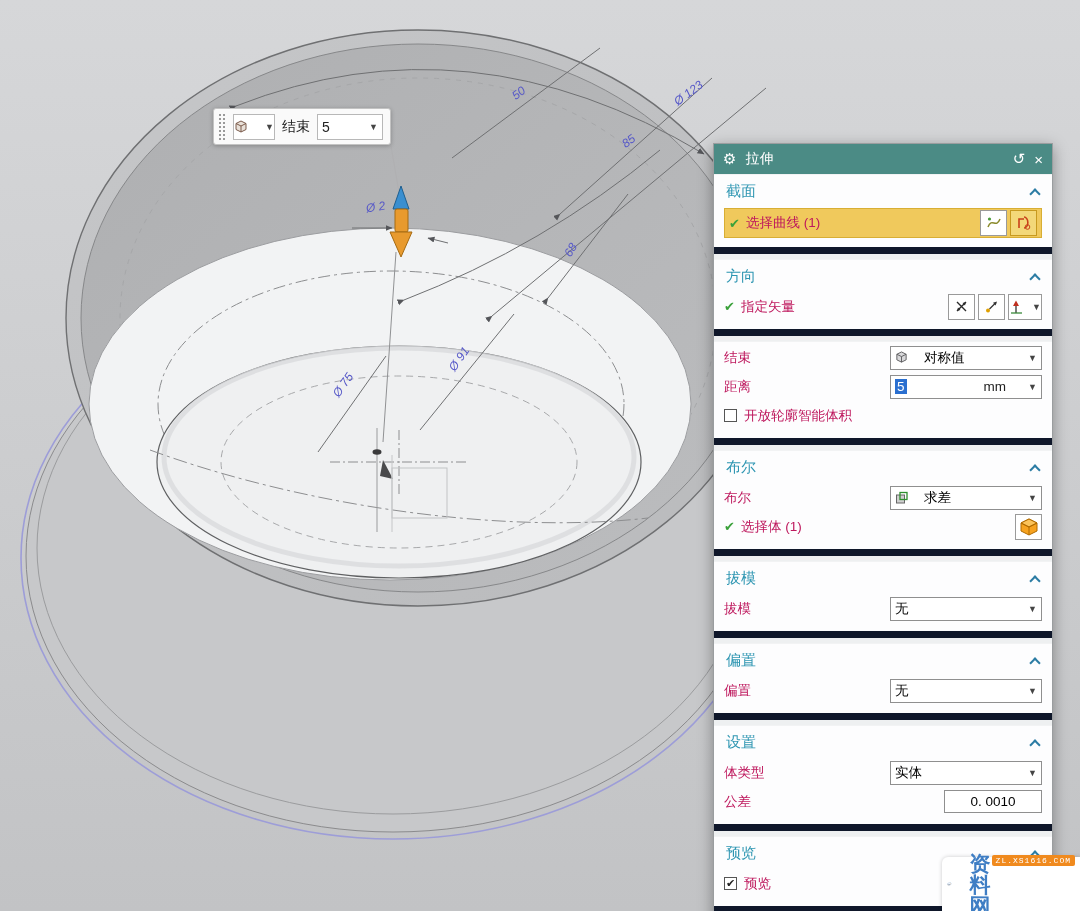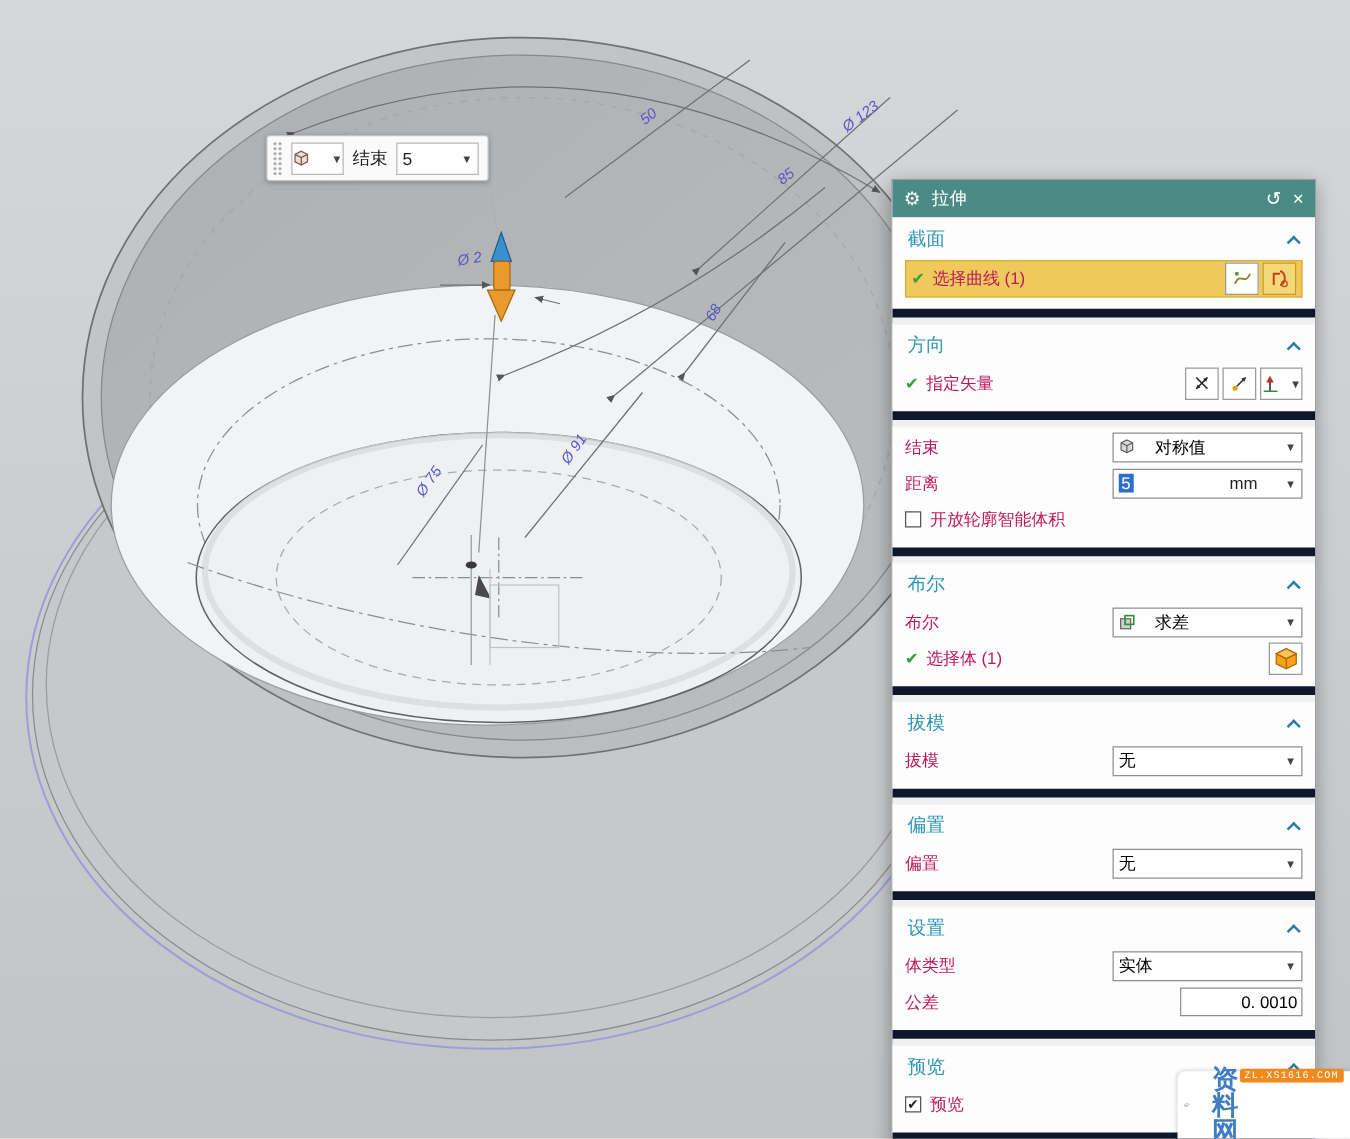--- a/index.html
+++ b/index.html
@@ -56,21 +56,21 @@
     align-items:center; min-height:27px; padding:1px 4px; margin:2px 0; }
   .btn-grp { margin-left:auto; display:flex; gap:3px; }
   .iconbtn { width:27px; height:26px; border:1px solid #9a9a9a; background:#fff;
     display:flex; align-items:center; justify-content:center; }
   .iconbtn.selected { background:#f3d879; border-color:#c79a20; }
   .iconbtn.wide { width:34px; gap:2px; }
   .cb { width:13px; height:13px; border:1px solid #555; background:#fff;
     display:inline-flex; align-items:center; justify-content:center; margin-right:7px;
     font-size:11px; color:#222; flex:none; }
   .tol-in { margin-left:auto; width:98px; height:23px; border:1px solid #8f8f8f;
-    background:#fff; display:flex; align-items:center; justify-content:flex-end;
+    background:#fff; display:flex; align-items:center; justify-content:center;
     padding:0 3px; font-size:13.5px; }
   .footer { background:#ebebeb; border-top:1px solid #cfcfcf; display:flex;
     justify-content:flex-end; gap:9px; padding:8px 11px 9px; }
   .fbtn { font-size:13.5px; padding:3px 10px; border:1px solid #9f9f9f;
     background:#dcdcdc; color:#1a1a1a; }
   .fbtn.primary { background:#bad9ef; border-color:#6f9fc2; }
 
   
   .wm { position:absolute; right:0; bottom:0; width:138px; height:54px; background:#fff;
     border-radius:6px 0 0 0; display:flex; align-items:center; padding:17px 5px; gap:18px;

